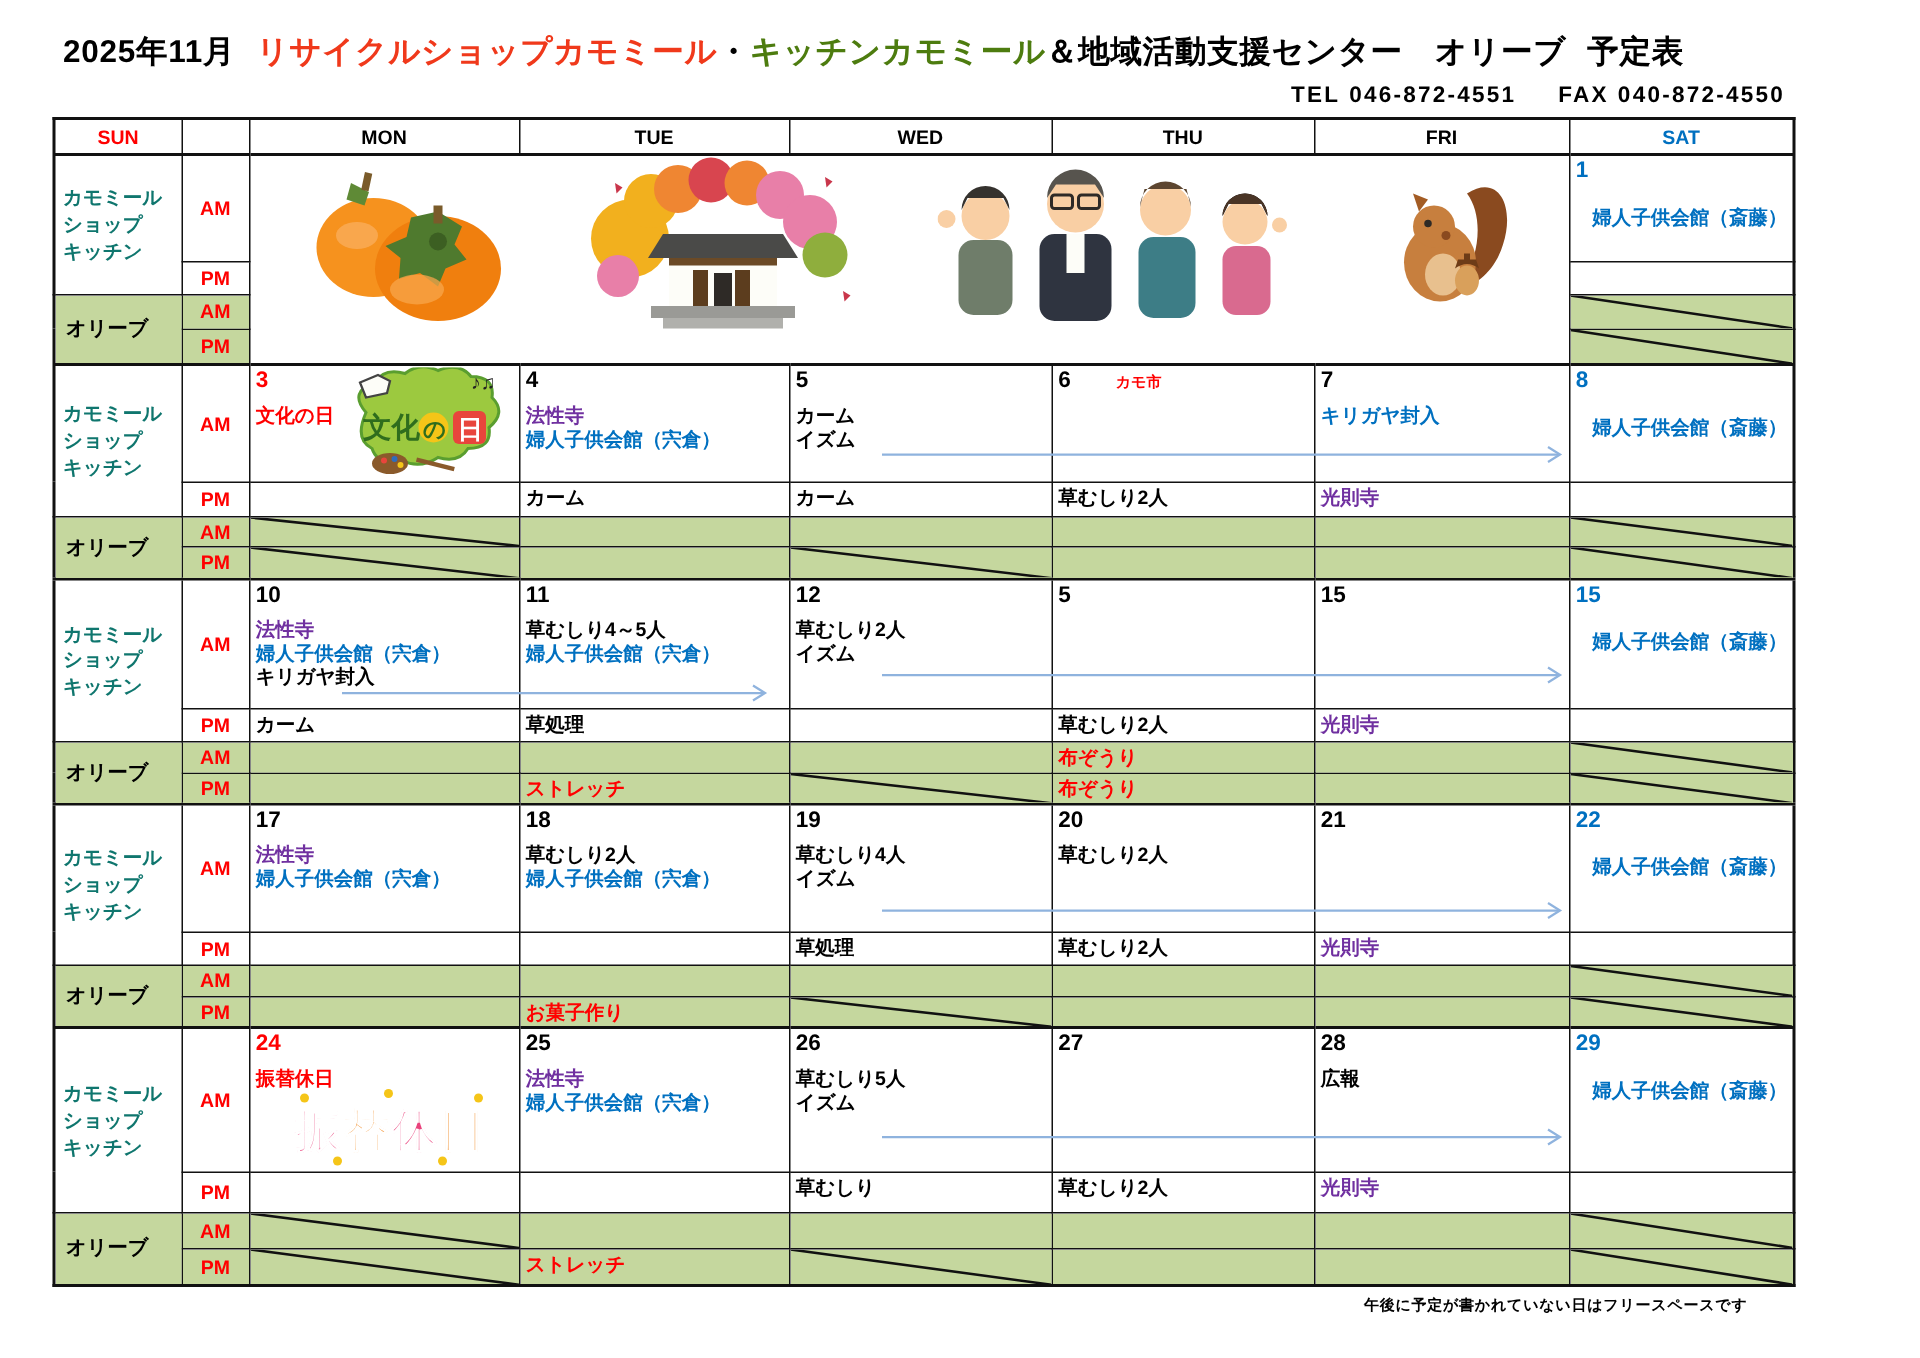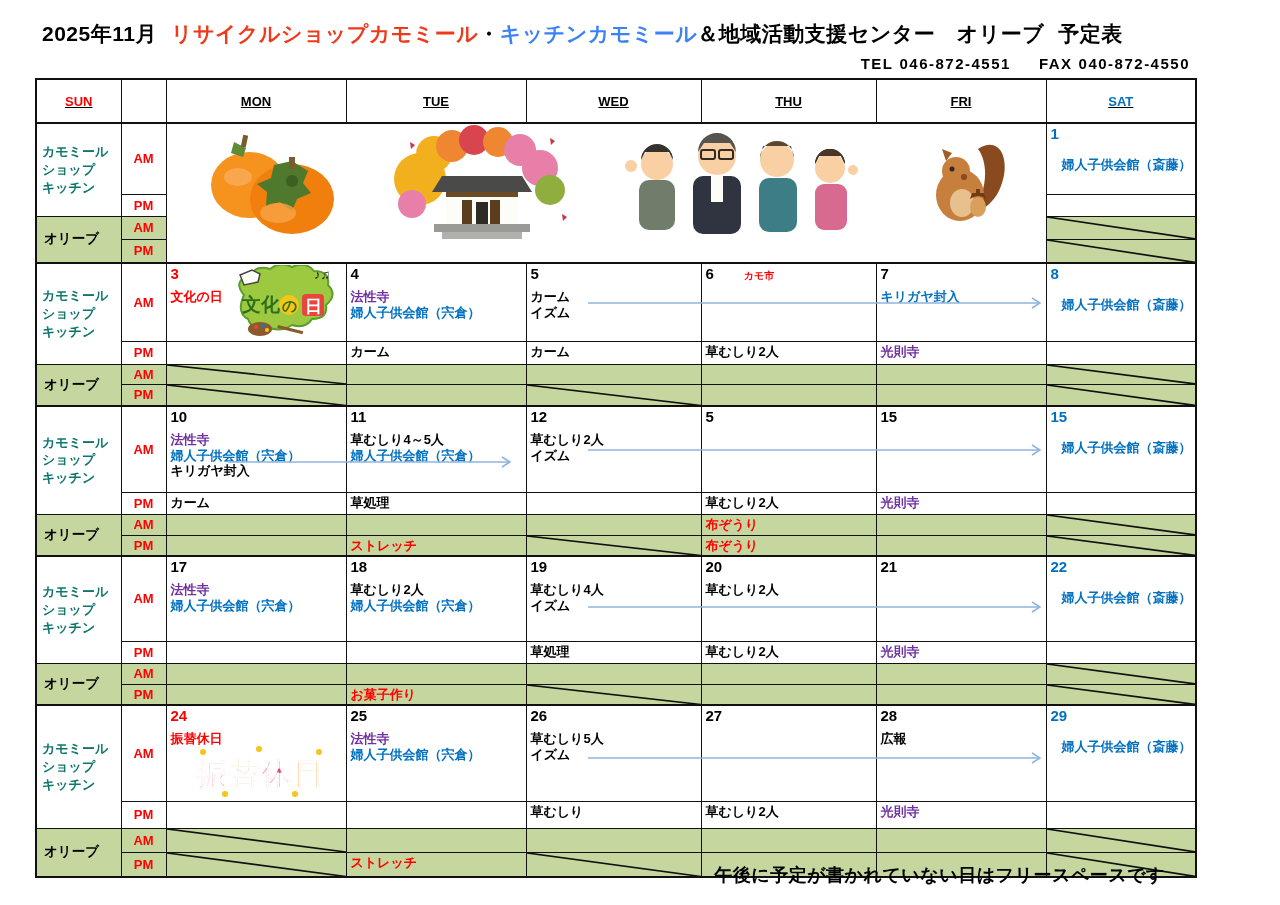--- a/index.html
+++ b/index.html
@@ -1,21 +1,21 @@
 <!DOCTYPE html>
 <html><head>
 <meta charset="utf-8">
 <style>
   html,body{margin:0;padding:0;background:#fff;}
   #page{position:relative;width:1280px;height:905px;background:#fff;overflow:hidden;
         font-family:"Liberation Sans","DejaVu Sans",sans-serif;font-weight:700;color:#000;}
   
   #title{position:absolute;left:42px;top:20px;font-size:21px;white-space:nowrap;letter-spacing:.5px;}
   .t-red{color:#f0391b;}
-  .t-blue{color:#3b82f6;}
+  .t-blue{color:#4d7c0f;}
   .t-gap{display:inline-block;width:14px;}
   .t-gap-s{display:inline-block;width:6px;}
   #contact{position:absolute;right:90px;top:55px;font-size:15px;letter-spacing:1.5px;white-space:nowrap;}
   #contact .fx{display:inline-block;width:28px;}
   
   table{position:absolute;left:35px;top:78px;width:1160px;border-collapse:collapse;table-layout:fixed;
         border:2px solid #111;}
   td{border:1px solid #111;padding:0;vertical-align:top;overflow:hidden;position:relative;}
   tr.wtop>td{border-top:2px solid #111;}
   tr.hdr>td{text-align:center;vertical-align:middle;font-size:13px;}
@@ -38,21 +38,21 @@
   .hd-blue{color:#0070c0;margin-top:38px;}
   .diagsvg{position:absolute;left:0;top:0;width:100%;height:100%;display:block;}
   
   .imgcell{background:#fff;}
   .imgstrip{display:flex;align-items:center;justify-content:space-around;height:100%;padding:0 12px;}
   .clip{display:inline-block;line-height:0;}
   .clip-abs{position:absolute;line-height:0;}
   
   .arrow{position:absolute;line-height:0;}
   
-  #footnote{position:absolute;top:863px;right:115px;font-size:18px;letter-spacing:.5px;}
+  #footnote{position:absolute;top:863px;right:115px;font-size:10px;letter-spacing:.5px;}
 </style>
 </head>
 <body>
 
 <div id="page">
 
   <div id="title">
     <span>2025年11月</span><span class="t-gap"></span><span class="t-red">リサイクルショップカモミール</span><span>・</span><span class="t-blue">キッチンカモミール</span><span>＆地域活動支援センター　オリーブ</span><span class="t-gap"></span><span>予定表</span>
   </div>
 
@@ -65,21 +65,21 @@
       <col style="width:85px">
         <col style="width:45px">
         <col style="width:180px">
         <col style="width:180px">
       <col style="width:175px">
         <col style="width:175px">
         <col style="width:170px">
         <col style="width:150px">
     </colgroup>
     <tbody id="cal-body">
-        <tr class="hdr" style="height: 44px; text-decoration: underline;">
+        <tr class="hdr" style="height: 24px;">
           <td><span class="hd-red">SUN</span></td>
           <td></td>
           <td><span>MON</span></td>
           <td><span>TUE</span></td>
           <td><span>WED</span></td>
           <td><span>THU</span></td>
           <td><span>FRI</span></td>
           <td><span class="hd-blue">SAT</span></td>
         </tr>
         <tr class="wtop" style="height: 71px;">

